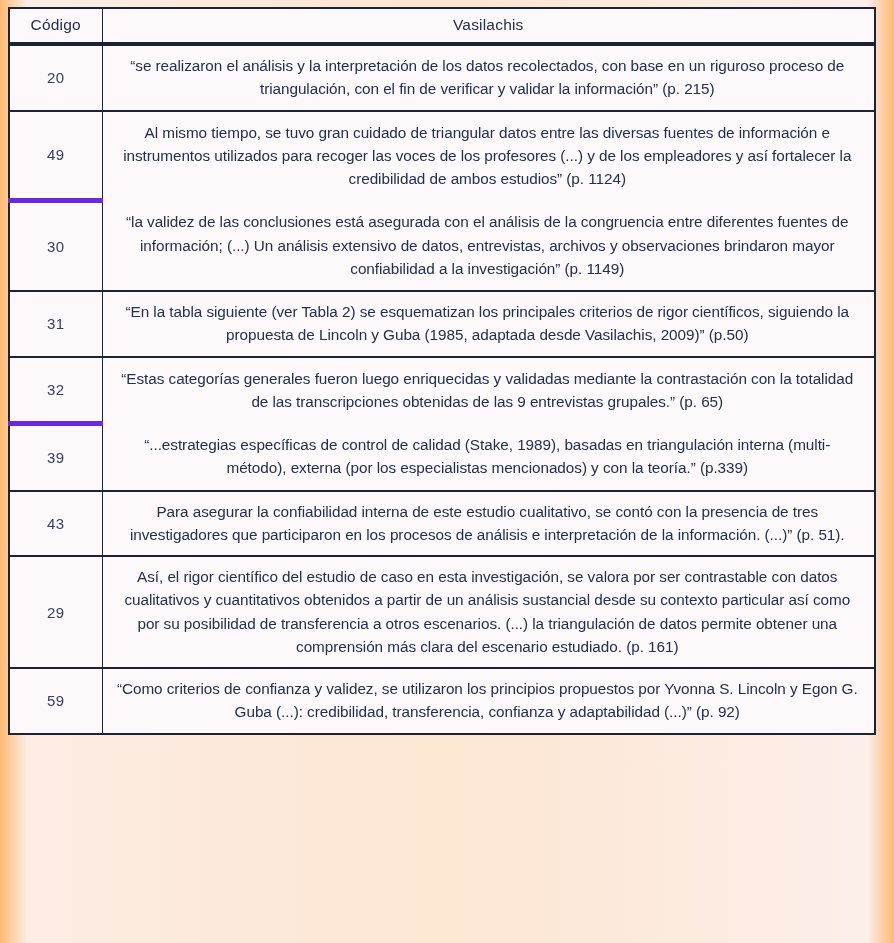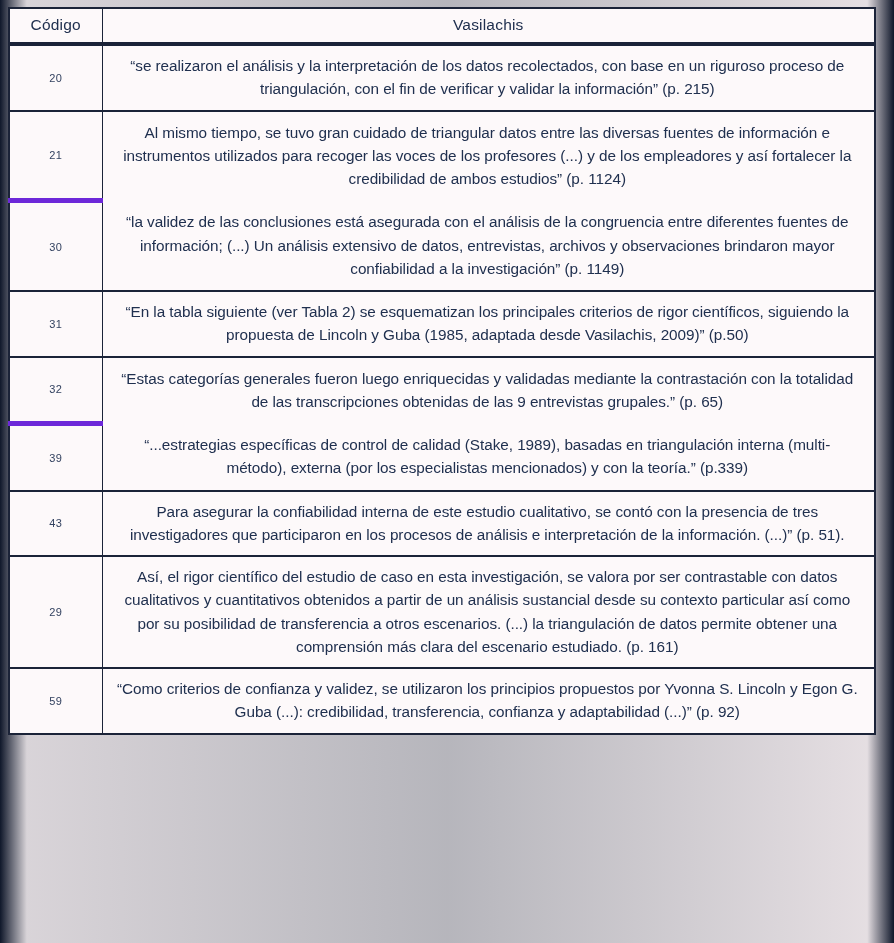--- a/index.html
+++ b/index.html
@@ -14,21 +14,21 @@
     font-family: "Liberation Sans", sans-serif;
     color: #1d2a44;
     -webkit-font-smoothing: antialiased;
   }
 
   
   .page {
     position: relative;
     width: 894px;
     height: 943px;
-    background: #0f172a;
+    background: #fdba74;
     overflow: hidden;
   }
 
   
   .scan-tint {
     position: absolute;
     left: 0; top: 0;
     width: 894px;
     height: 943px;
     background:
@@ -70,21 +70,21 @@
     letter-spacing: 0.2px;
     text-align: center;
     padding: 7px 4px 8px;
     color: #20304f;
     border-bottom: 2px solid #1b2338;
   }
 
   
   td.code-cell {
     text-align: center;
-    font-size: 11px;
+    font-size: 15px;
     color: #334260;
     padding: 4px 2px;
     letter-spacing: 0.3px;
   }
 
   
   td.evidence-cell {
     padding: 8px 14px 9px 12px;
     font-size: 15.3px;
     line-height: 1.52;
@@ -149,21 +149,21 @@
       </tr>
     </thead>
     <tbody id="table-body">
         <tr class="group-start">
           <td class="code-cell">20</td>
           <td class="evidence-cell">
             <p>“se realizaron el análisis y la interpretación de los datos recolectados, con base en un riguroso proceso de triangulación, con el fin de verificar y validar la información” (p. 215)</p>
           </td>
         </tr>
         <tr class="group-start">
-          <td class="code-cell">21</td>
+          <td class="code-cell">49</td>
           <td class="evidence-cell evidence-group" rowspan="2">
             <div class="para">Al mismo tiempo, se tuvo gran cuidado de triangular datos entre las diversas fuentes de información e instrumentos utilizados para recoger las voces de los profesores (...) y de los empleadores y así fortalecer la credibilidad de ambos estudios” (p. 1124)</div>
             <div class="para">“la validez de las conclusiones está asegurada con el análisis de la congruencia entre diferentes fuentes de información; (...) Un análisis extensivo de datos, entrevistas, archivos y observaciones brindaron mayor confiabilidad a la investigación” (p. 1149)</div>
           </td>
         </tr>
         <tr class="group-cont">
           <td class="code-cell">30</td>
         </tr>
         <tr class="group-start">
           <td class="code-cell">31</td>

